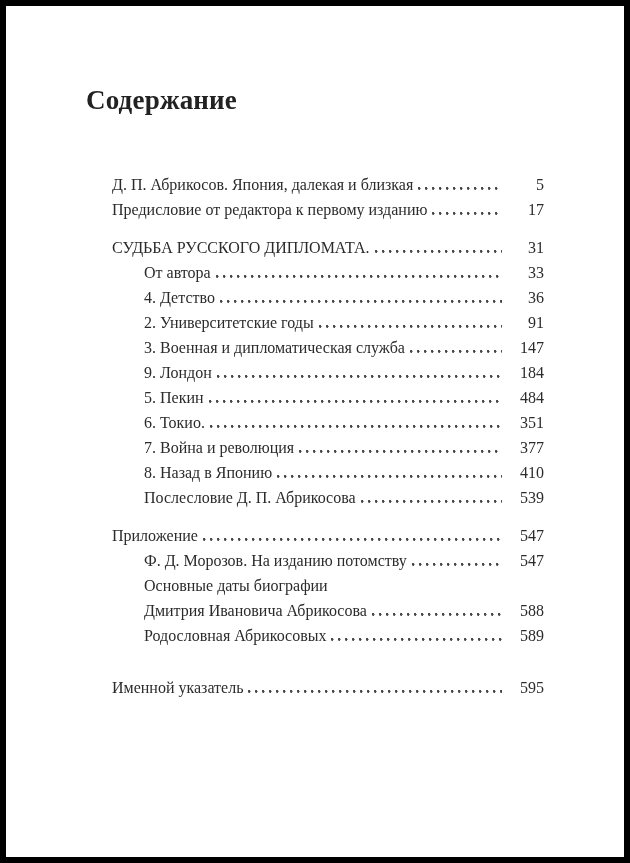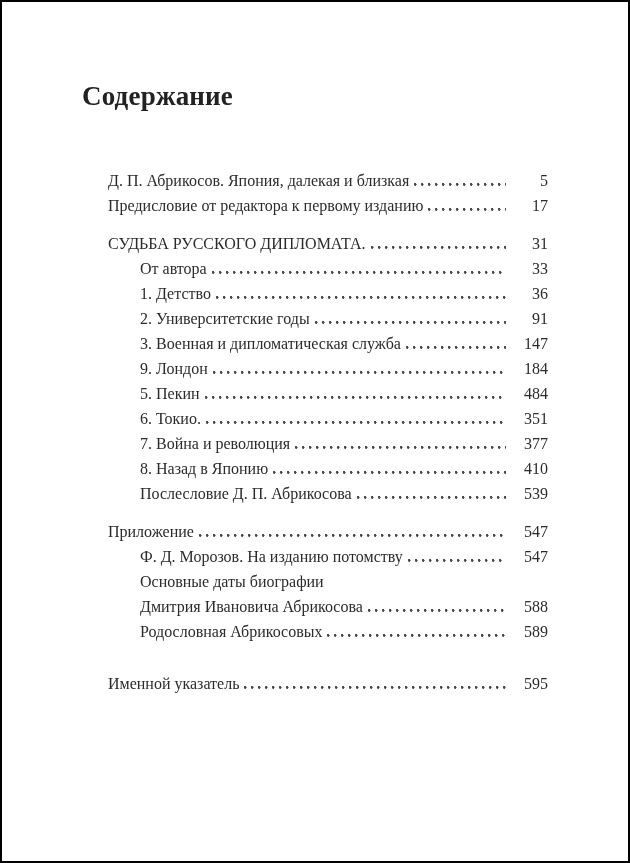--- a/index.html
+++ b/index.html
@@ -6,21 +6,21 @@
     margin: 0;
     padding: 0;
     background: #ffffff;
   }
   .page {
     position: relative;
     box-sizing: border-box;
     width: 630px;
     height: 863px;
     background: #ffffff;
-    border: 2px solid #000000;
+    border: 6px solid #000000;
     padding: 78px 80px 0 80px;
     font-family: "Liberation Serif", "DejaVu Serif", serif;
     color: #2b2b2b;
     overflow: hidden;
   }
   .page-title {
     margin: 0;
     font-size: 27px;
     line-height: 32px;
     font-weight: 700;
@@ -92,21 +92,21 @@
       <span class="page-num">31</span>
     </div>
 
     <div class="row indent-1">
       <span class="label">От автора</span>
       <span class="leader"></span>
       <span class="page-num">33</span>
     </div>
 
     <div class="row indent-1">
-      <span class="label">1. Детство</span>
+      <span class="label">4. Детство</span>
       <span class="leader"></span>
       <span class="page-num">36</span>
     </div>
 
     <div class="row indent-1">
       <span class="label">2. Университетские годы</span>
       <span class="leader"></span>
       <span class="page-num">91</span>
     </div>
 

